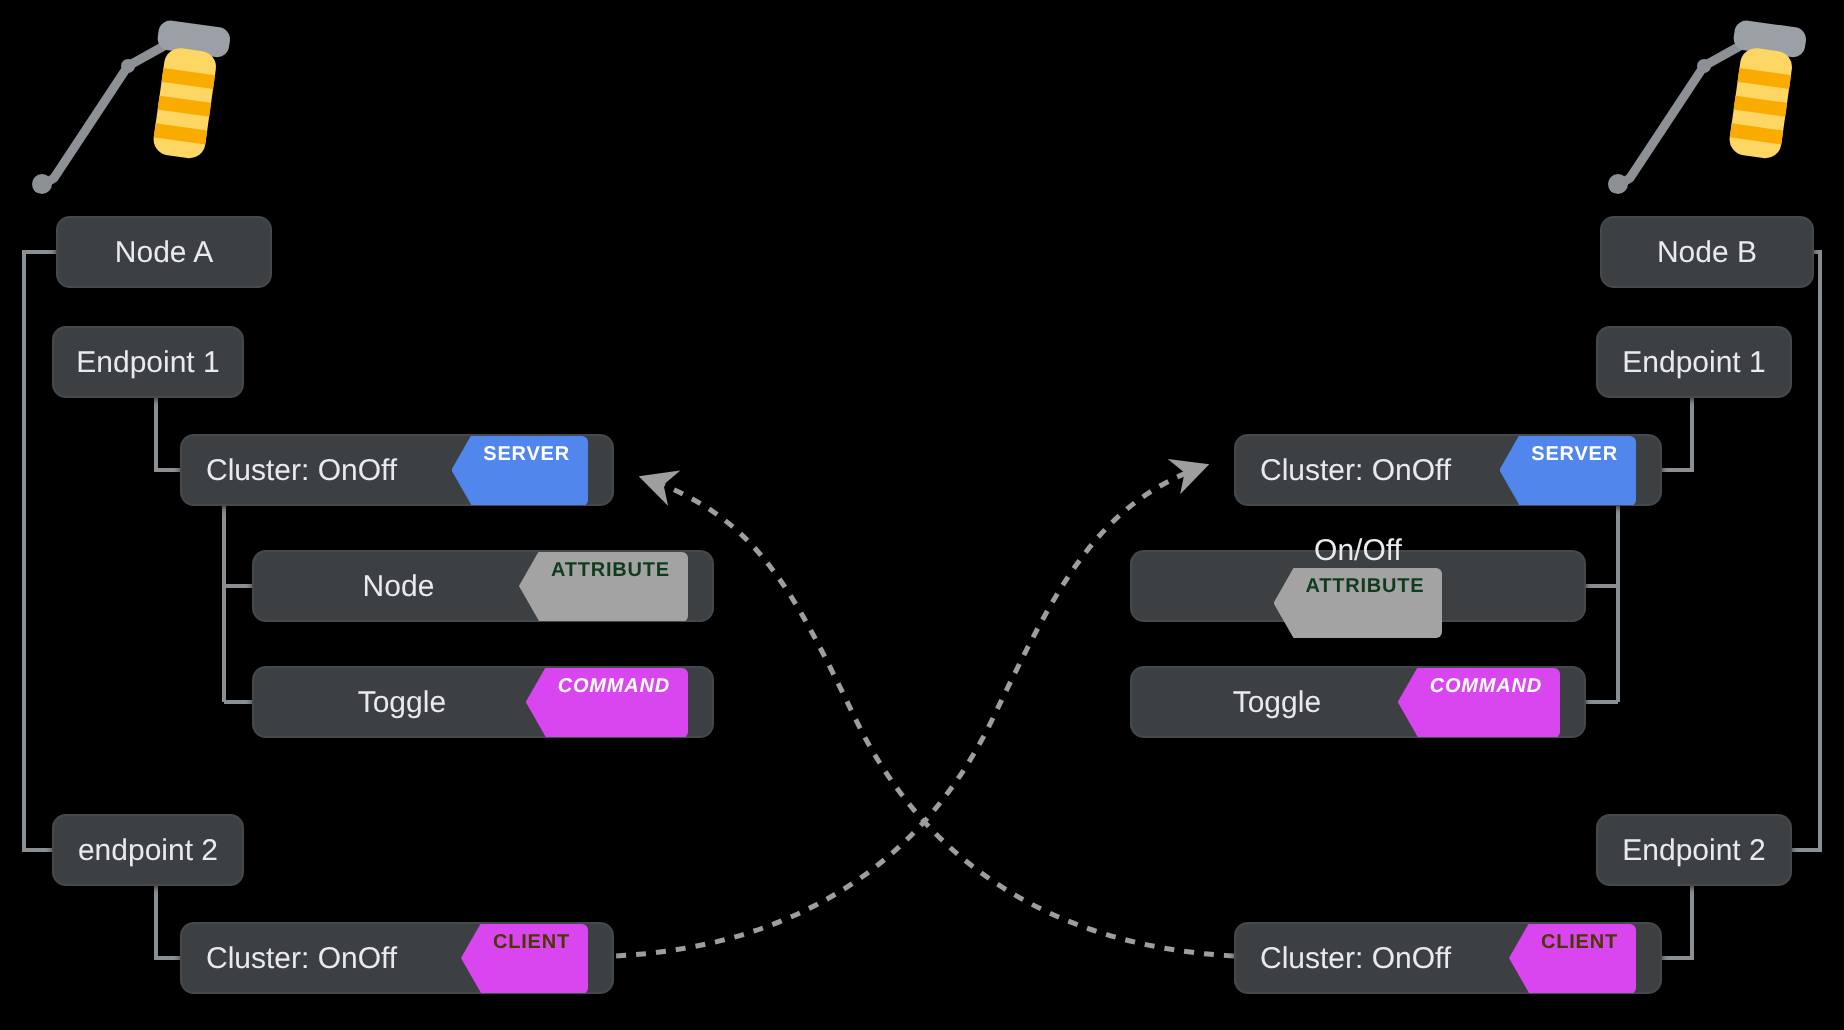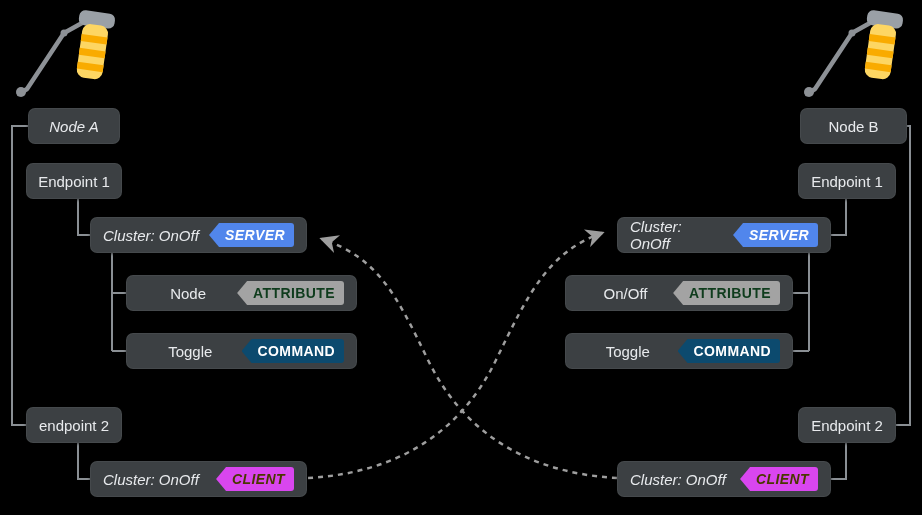--- a/index.html
+++ b/index.html
@@ -7,31 +7,31 @@
   body { font-family:"Liberation Sans", sans-serif; }
   .canvas { position:relative; width:922px; height:515px; background:#000; overflow:hidden; }
   .wires { position:absolute; left:0; top:0; width:922px; height:515px; }
   .lamp { position:absolute; }
   .box {
     position:absolute; height:36px; background:#3c4043; border-radius:7px;
     color:#e8eaed; font-size:15px; display:flex; align-items:center;
     justify-content:center; box-shadow:0 1px 3px rgba(0,0,0,.6);
     border:1px solid rgba(255,255,255,.05);
   }
-  .box.with-badge { justify-content:space-between; padding:0 12px; gap:10px;font-style:italic; }
+  .box.with-badge { justify-content:space-between; padding:0 12px; gap:10px; }
   .box.sub { padding:0 12px; }
   .box.sub .lbl { flex:1; text-align:center; }
   .badge {
-    font-size:14px; font-weight:700; letter-spacing:.4px; white-space:nowrap;
-    padding:4px 9px 4px 16px; border-radius:3px;
+    font-size:10px; font-weight:700; letter-spacing:.4px; white-space:nowrap;
+    padding:4px 9px 20px 16px; border-radius:3px;
     clip-path: polygon(0 50%, 10px 0, 100% 0, 100% 100%, 10px 100%);
   }
   .badge-server    { background:#5186ec; color:#ffffff; }
   .badge-attribute { background:#a3a3a3; color:#0f3c1d; }
-  .badge-command   { background:#0c4a6e; color:#ffffff; }
+  .badge-command   { background:#d946ef; color:#ffffff;font-style:italic; }
   .badge-client    { background:#d946ef; color:#4a3800; }
 </style>
 </head>
 <body>
 
 <div class="canvas">
 
   <svg class="wires" width="922" height="515" viewBox="0 0 922 515">
     <defs>
       <marker id="arrow" viewBox="0 0 10 10" refX="8.5" refY="5" markerWidth="7.5" markerHeight="7.5" orient="auto-start-reverse">
@@ -86,21 +86,21 @@
       <g transform="rotate(8 85 20)">
         <rect x="66" y="6" width="36" height="15" rx="6" fill="#9aa0a6"></rect>
         <rect x="71" y="19" width="26" height="54" rx="8" fill="#fdd663"></rect>
         <rect x="71" y="30" width="26" height="7" fill="#f9ab00"></rect>
         <rect x="71" y="44" width="26" height="7" fill="#f9ab00"></rect>
         <rect x="71" y="58" width="26" height="7" fill="#f9ab00"></rect>
       </g>
     </svg>
   </div>
 
-  <div class="box" style="left:28px; top:108px; width:92px;font-style:italic;">
+  <div class="box" style="left:28px; top:108px; width:108px;">
     <span class="lbl">Node A</span>
   </div>
 
   <div class="box" style="left:26px; top:163px; width:96px;">
     <span class="lbl">Endpoint 1</span>
   </div>
 
   <div class="box with-badge" style="left:90px; top:217px; width:217px;">
     <span class="lbl">Cluster: OnOff</span>
     <span class="badge badge-server">SERVER</span>
@@ -131,21 +131,21 @@
 
   <div class="box" style="left:798px; top:163px; width:98px;">
     <span class="lbl">Endpoint 1</span>
   </div>
 
   <div class="box with-badge" style="left:617px; top:217px; width:214px;">
     <span class="lbl">Cluster: OnOff</span>
     <span class="badge badge-server">SERVER</span>
   </div>
 
-  <div class="box sub" style="left:565px; top:275px; width:228px;">
+  <div class="box sub" style="left:565px; top:275px; width:228px;flex-direction:column;">
     <span class="lbl">On/Off</span>
     <span class="badge badge-attribute">ATTRIBUTE</span>
   </div>
 
   <div class="box sub" style="left:565px; top:333px; width:228px;">
     <span class="lbl">Toggle</span>
     <span class="badge badge-command">COMMAND</span>
   </div>
 
   <div class="box" style="left:798px; top:407px; width:98px;">

